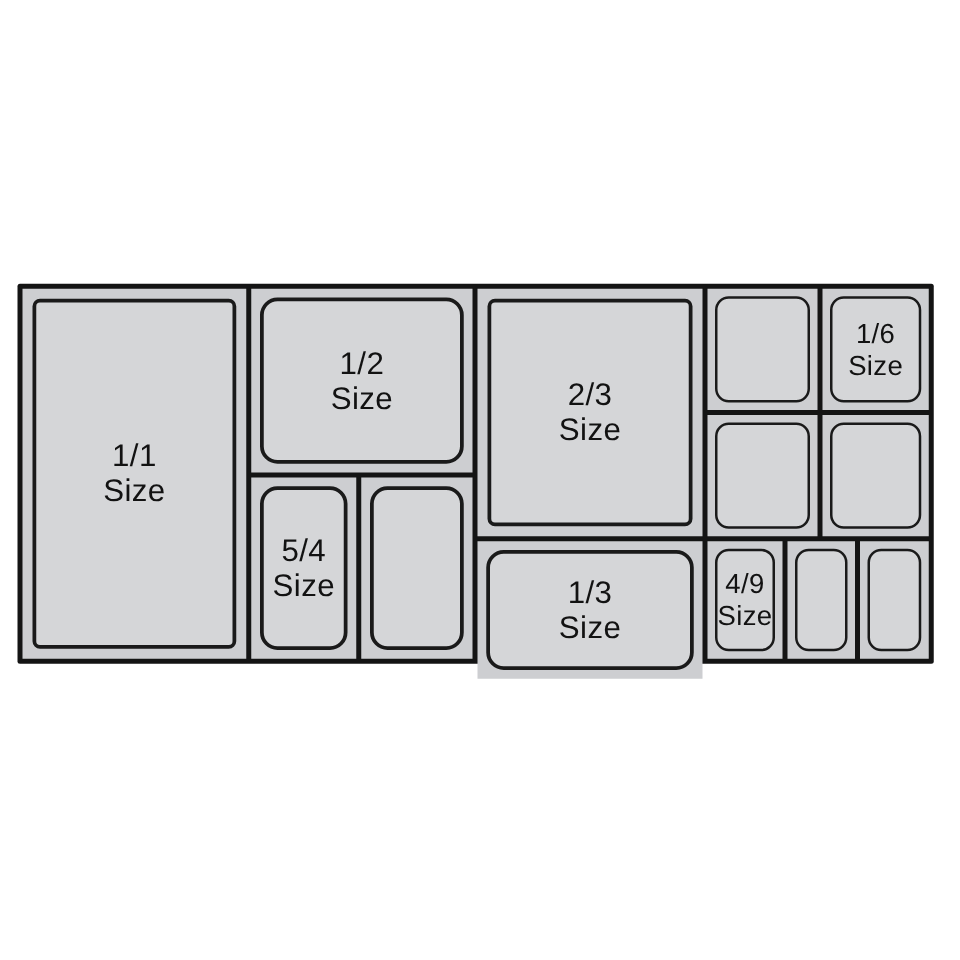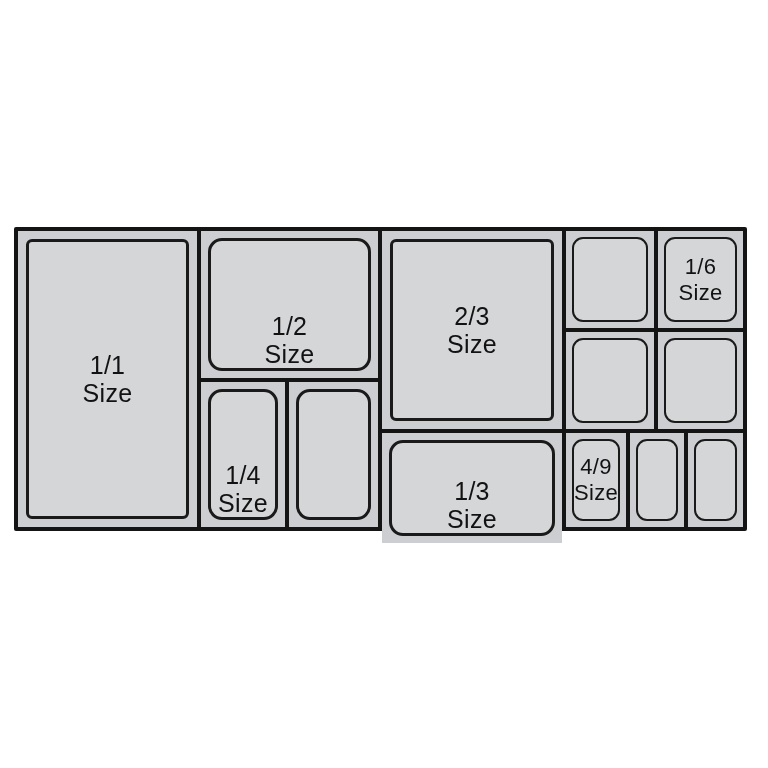--- a/index.html
+++ b/index.html
@@ -33,21 +33,21 @@
     position:absolute;
     inset:8px;
     background:var(--pan-fill);
     border:3px solid var(--pan-outline);
     border-radius:6px;
     display:flex;
     flex-direction:column;
     align-items:center;
     justify-content:center;
   }
-  .pan.md{inset:7px;border-radius:14px;justify-content:flex-end;}
+  .pan.md{inset:7px;border-radius:14px;}
   .pan.sm{inset:6px;border-width:2.5px;border-radius:11px;}
   .pan-label{
     color:var(--label-text);
     font-weight:normal;
     font-size:25px;
     line-height:1.12;
     letter-spacing:0.3px;
     text-align:center;
     white-space:nowrap;
   }
@@ -73,21 +73,21 @@
       <div class="pan-label">
         <span>1/2</span>
         <span>Size</span>
       </div>
     </div>
   </div>
 
   <div class="cell" style="left:187px;top:155px;width:84px;height:145px;">
     <div class="pan md">
       <div class="pan-label">
-        <span>1/4</span>
+        <span>5/4</span>
         <span>Size</span>
       </div>
     </div>
   </div>
 
   <div class="cell" style="left:275px;top:155px;width:89px;height:145px;">
     <div class="pan md"></div>
   </div>
 
   <div class="cell" style="left:368px;top:4px;width:180px;height:198px;">

